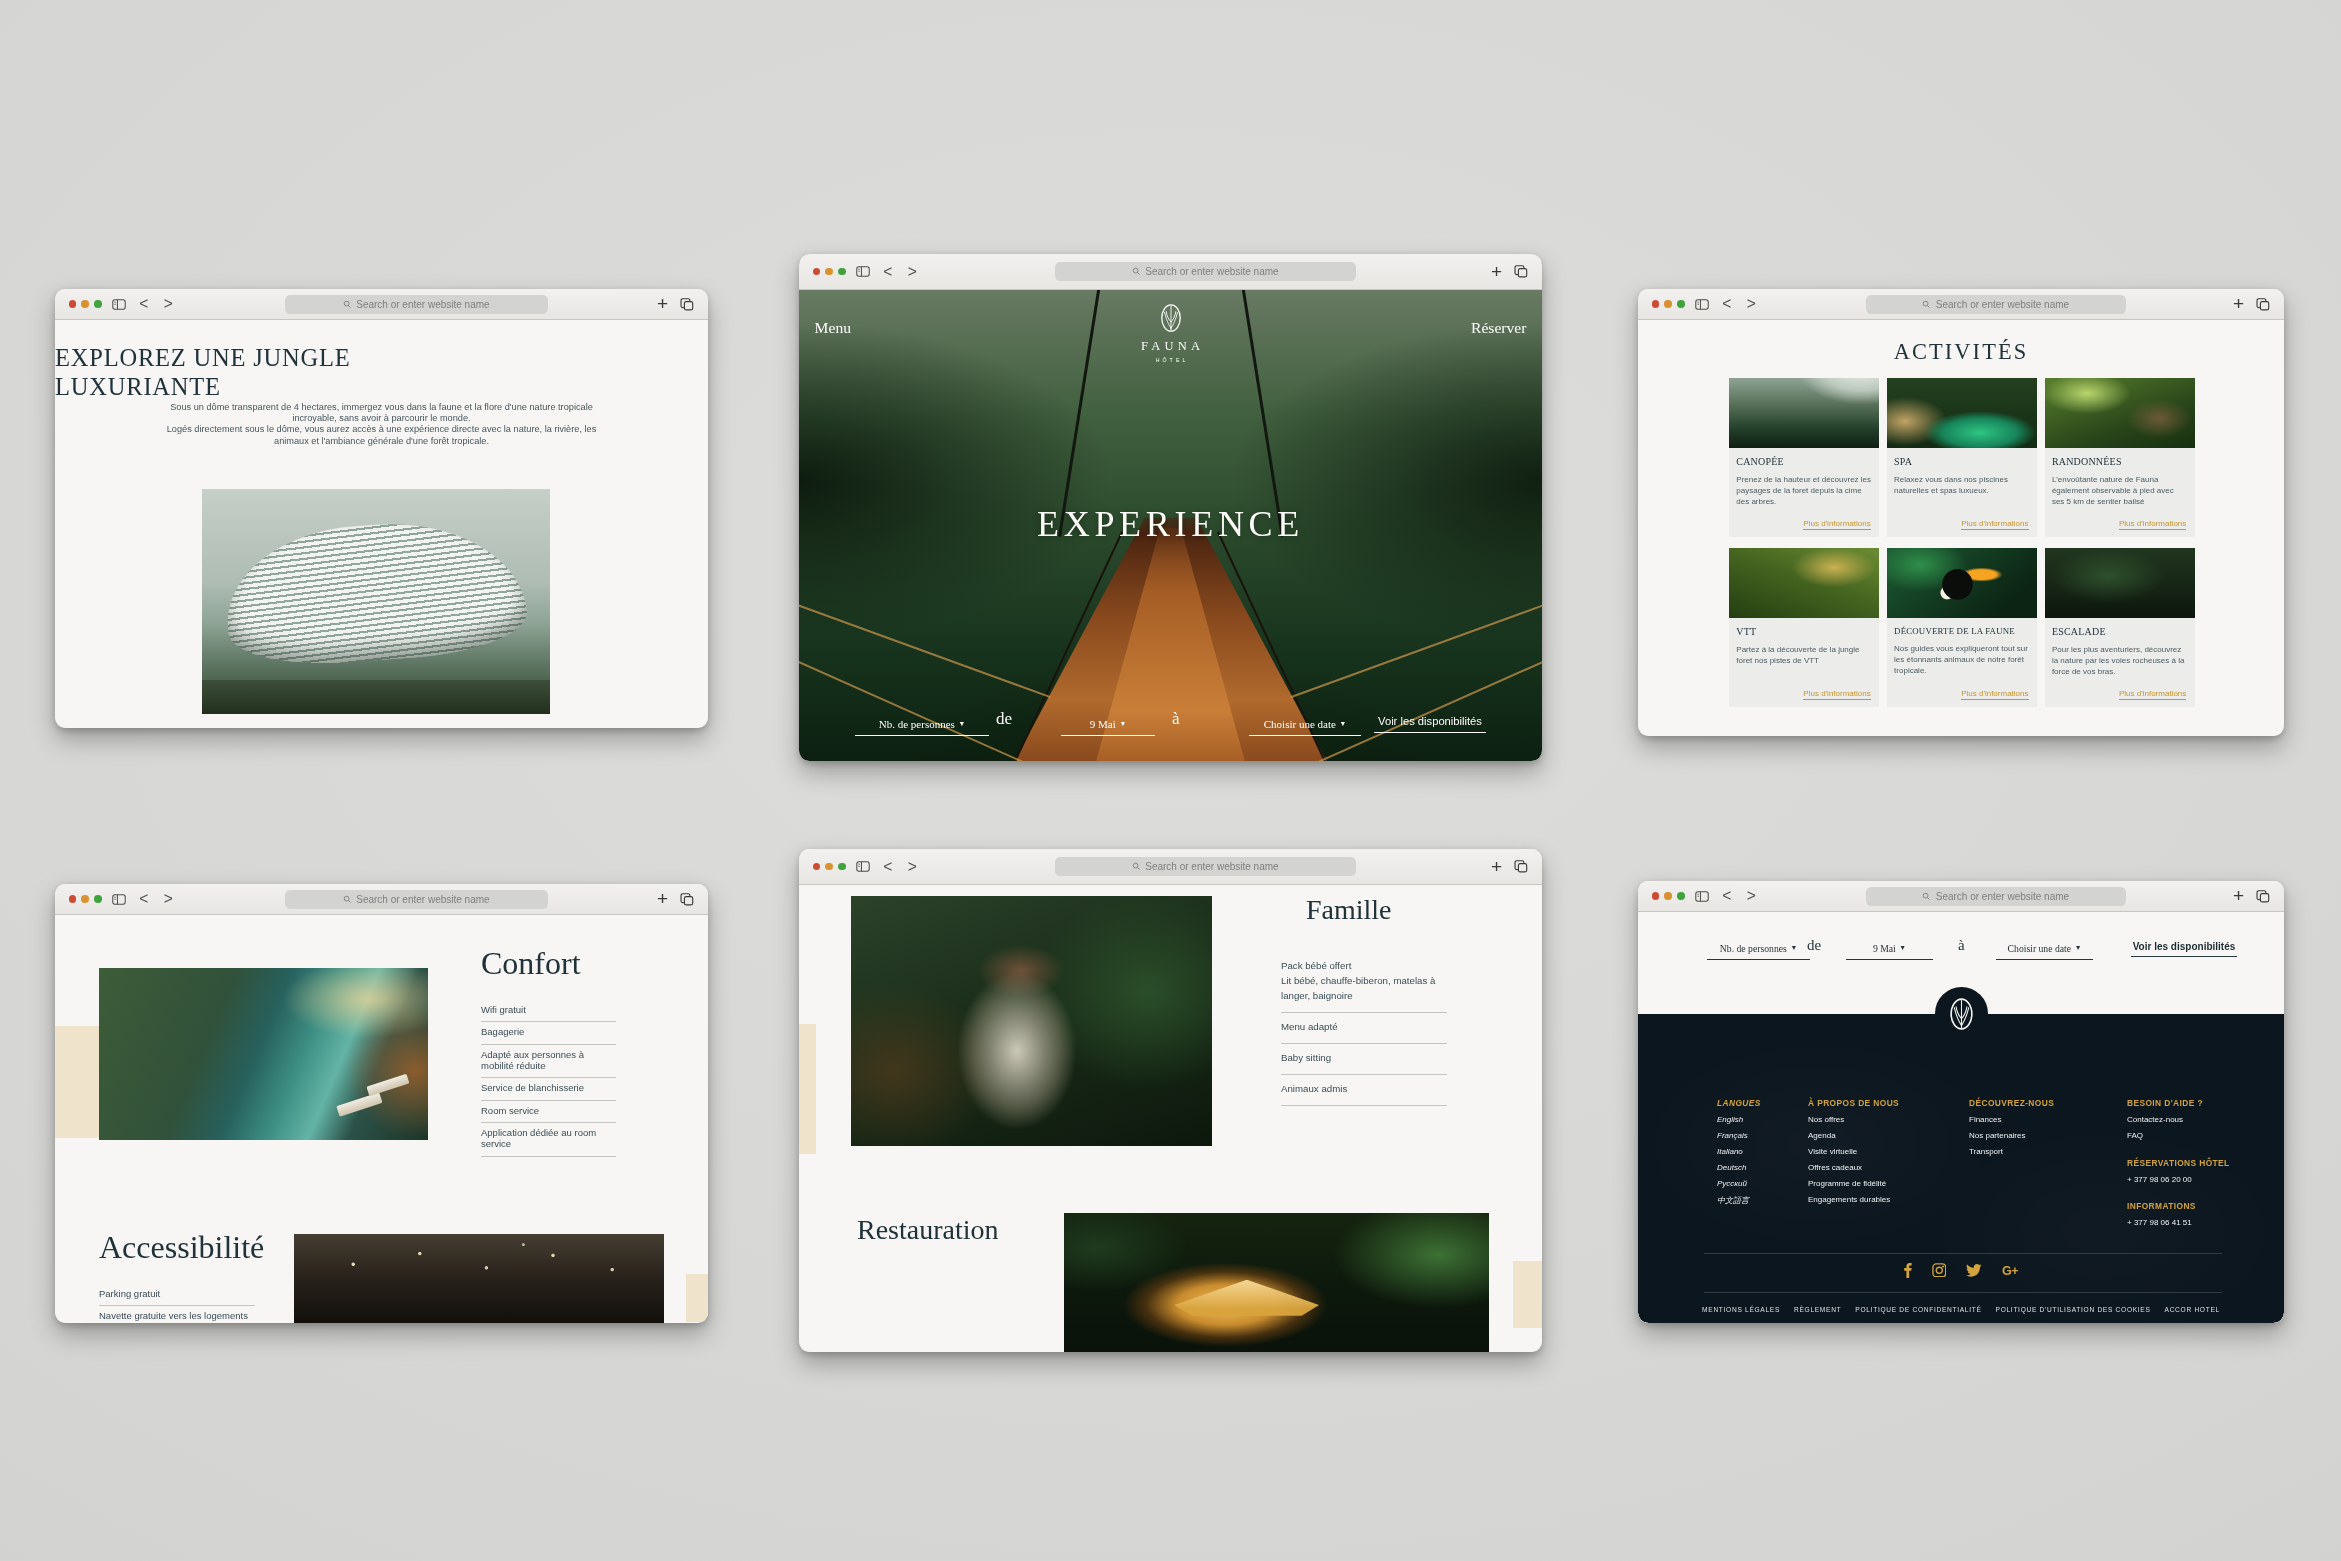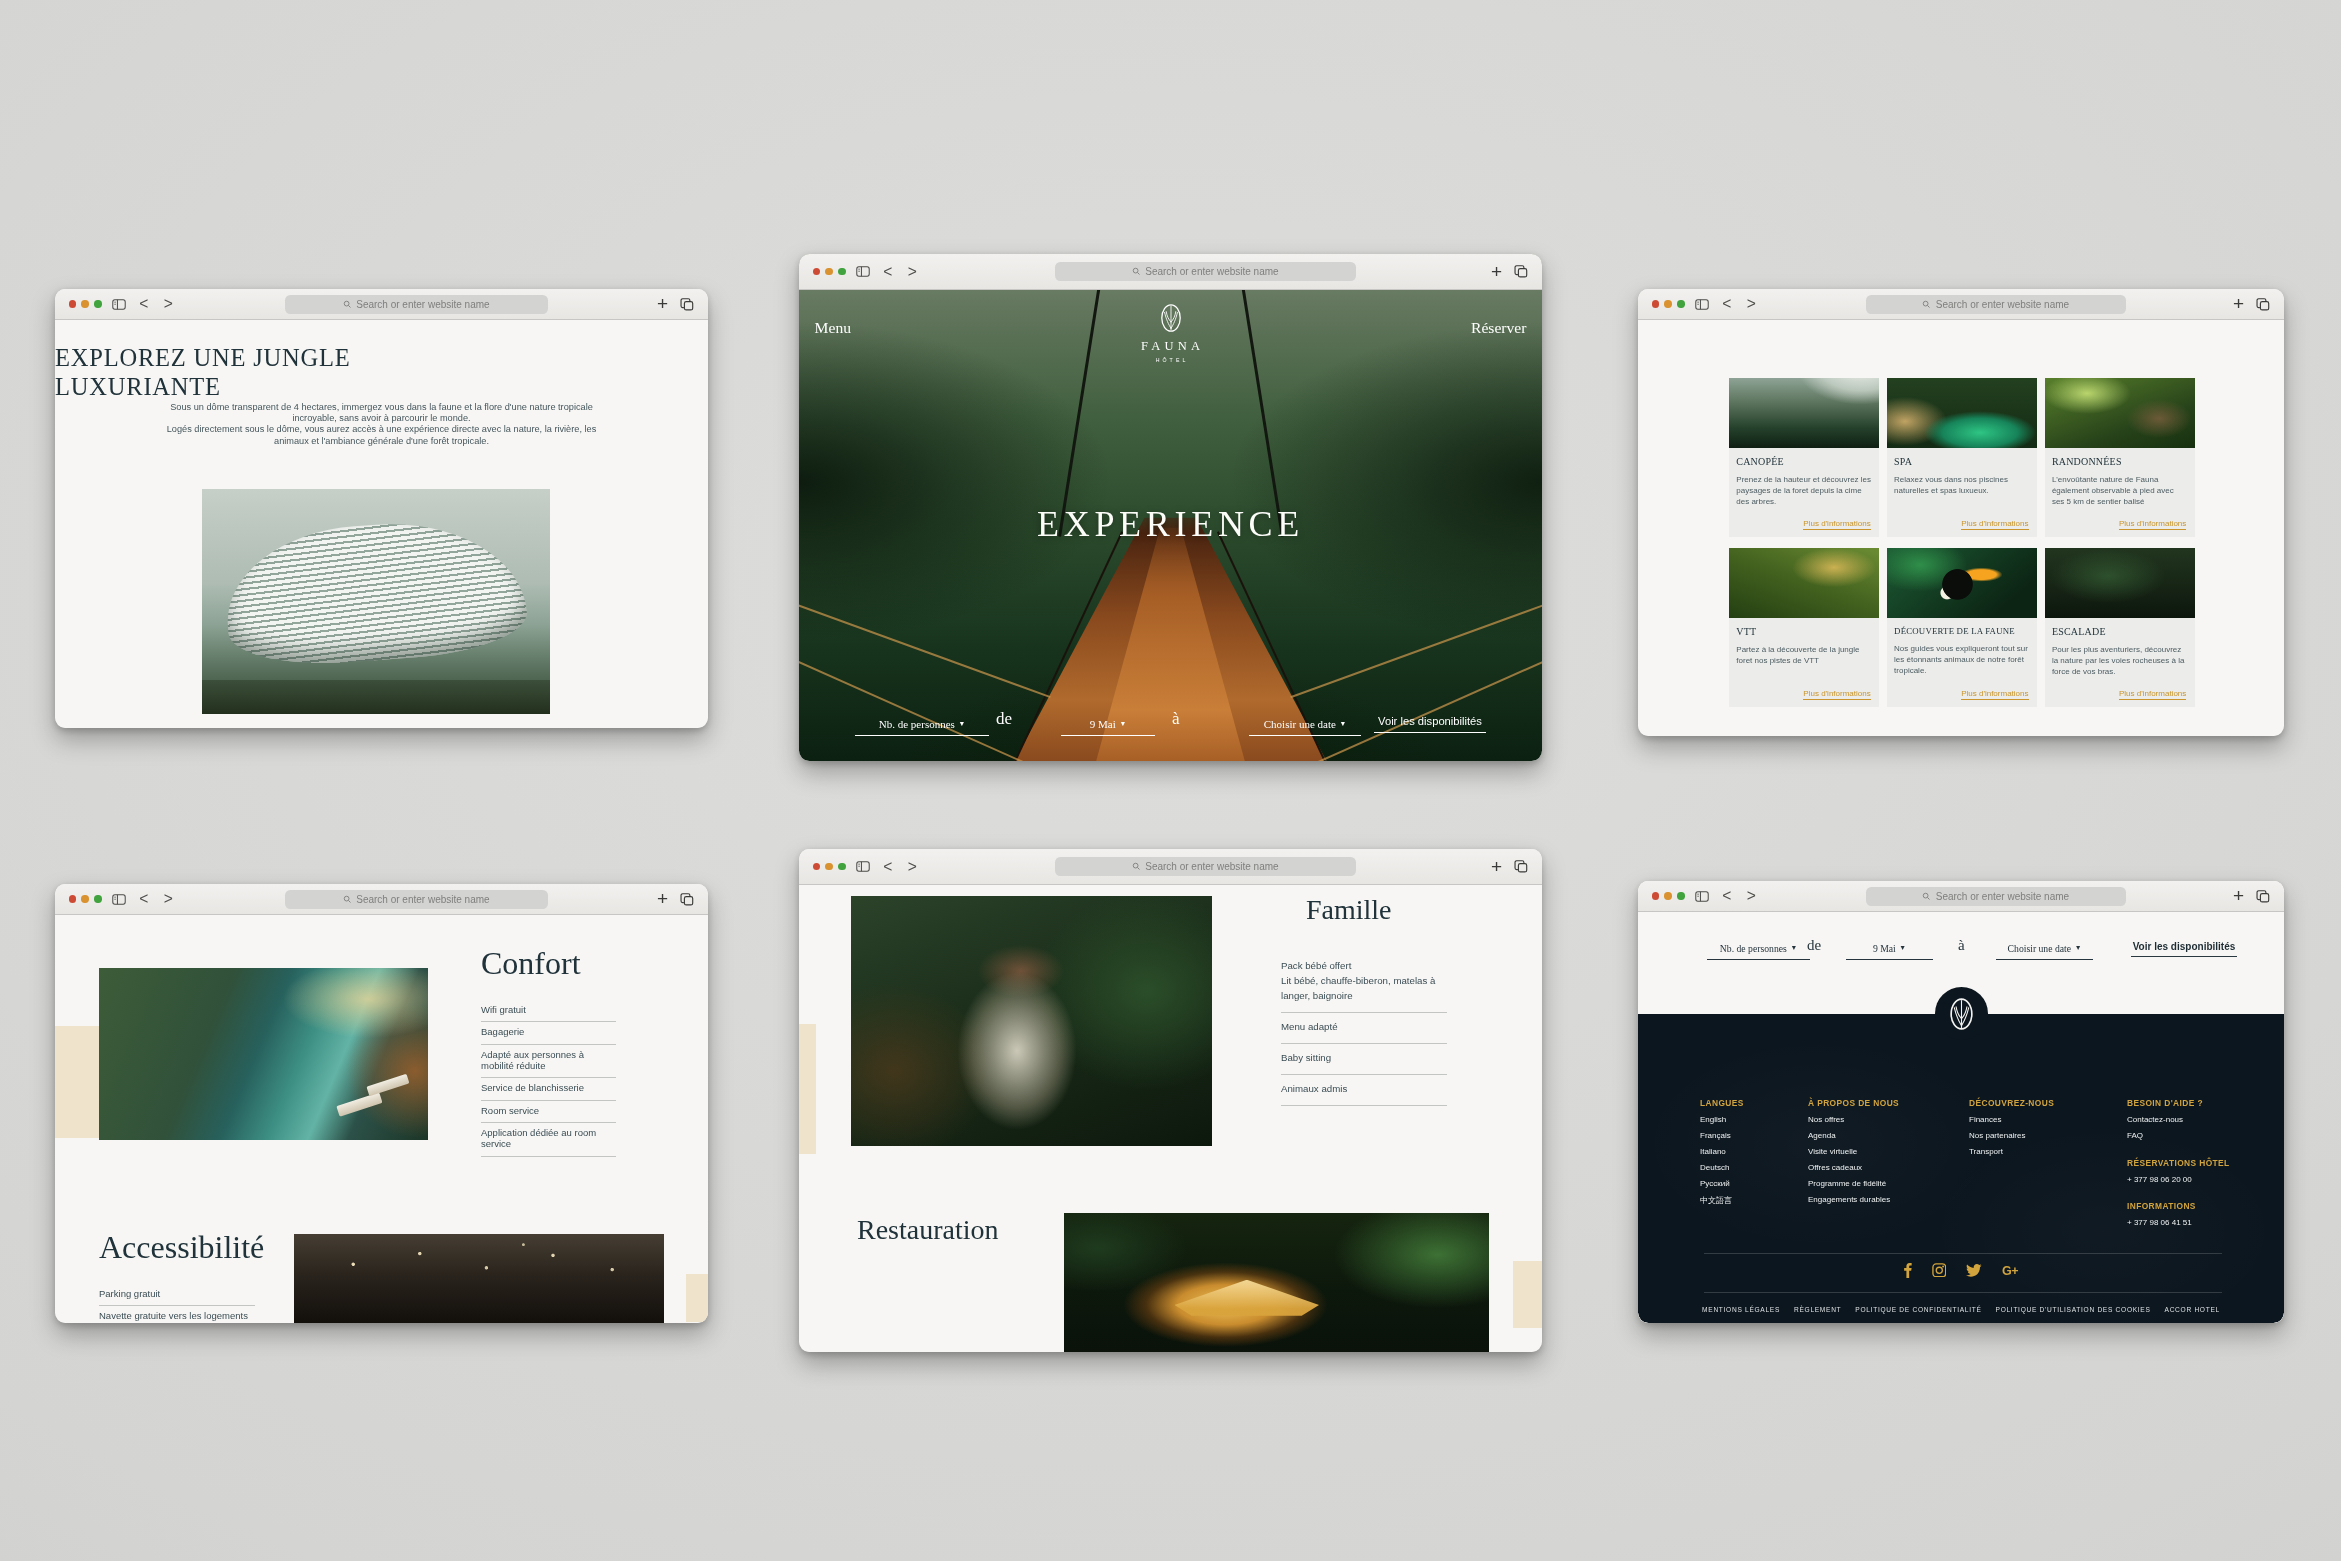--- a/index.html
+++ b/index.html
@@ -198,21 +198,21 @@
 
   
   .w6-white { position:absolute; inset:0; background:#f7f6f4; }
   .w6-footer { position:absolute; left:0; right:0; top:133px; bottom:0; background:#0c161f;
     border-radius:0 0 10.4px 10.4px;
     background-image: radial-gradient(40% 50% at 28% 42%, rgba(255,255,255,.025), transparent 70%),
                       radial-gradient(40% 50% at 72% 70%, rgba(255,255,255,.02), transparent 70%); }
   .w6-logo { position:absolute; top:106px; left:50%; margin-left:-26.5px; width:53px; height:53px;
     border-radius:50%; background:#0c161f; display:flex; align-items:center; justify-content:center; z-index:3; }
   .f-col { position:absolute; top:84px; }
-  .f-c1 { left:62px; } .f-c2 { left:170px; } .f-c3 { left:331px; }
+  .f-c1 { left:79px;font-style:italic; } .f-c2 { left:170px; } .f-c3 { left:331px; }
   .f-c4 { left:489px; top:84px; } .f-g2 { left:489px; top:144px; } .f-g3 { left:489px; top:187px; }
   .f-head { color:#d2a43d; font-size:8.4px; font-weight:700; letter-spacing:0.4px; }
   .f-item { color:#eef1f1; font-size:8px; margin-top:7px; }
   .f-div { position:absolute; left:66px; right:62px; height:1px; background:rgba(255,255,255,.16); }
   .f-div1 { top:239px; } .f-div2 { top:278px; }
   .f-soc { position:absolute; left:0; right:0; top:245px; height:24px; display:flex;
     justify-content:center; align-items:center; gap:20px; color:#d2a43d; }
   .f-gplus { font-size:12.5px; font-weight:700; letter-spacing:-0.5px; }
   .f-legal { position:absolute; left:0; right:0; top:292px; display:flex; justify-content:center;
     gap:14px; font-size:6.6px; letter-spacing:0.7px; color:#dde1e2; white-space:nowrap; }
@@ -337,20 +337,21 @@
               <rect x="8.5" y="7" width="16" height="16" rx="3.5" fill="none" stroke="#3a3a38" stroke-width="2.2"></rect>
               <path d="M19 7 V4.5 A3 3 0 0 0 16 1.5 H5 A3 3 0 0 0 2 4.5 v11 a3 3 0 0 0 3 3 h2.5" fill="none" stroke="#3a3a38" stroke-width="2.2"></path>
             </svg>
           </span>
       </div>
     </div>
   </div>
 
   <div class="win w3">
     <div class="content">
+      <div class="abs sf w3-title">ACTIVITÉS</div>
 
       <div class="cards row1">
         <div class="card">
           <div class="card-img ci-1"></div>
           <div class="card-body">
             <div class="card-title">CANOPÉE</div>
             <div class="card-desc">Prenez de la hauteur et découvrez les paysages de la foret depuis la cime des arbres.</div>
             <span class="card-link">Plus d'informations</span>
           </div>
         </div>

